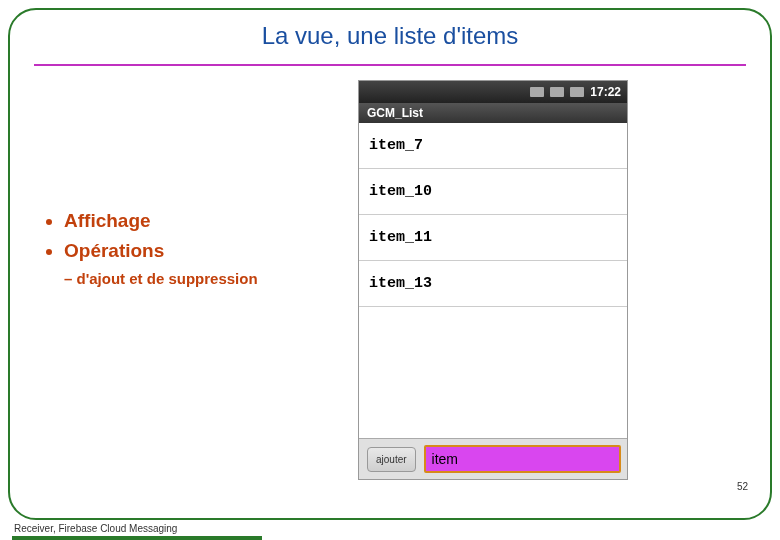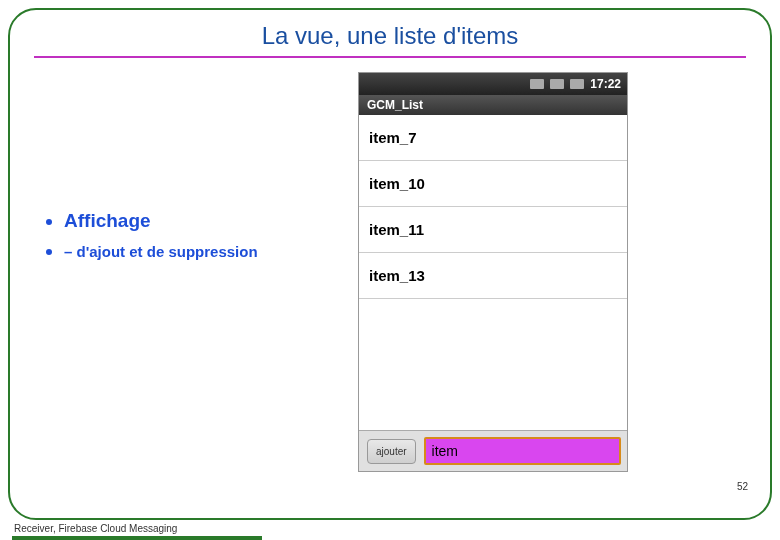--- a/index.html
+++ b/index.html
@@ -17,40 +17,39 @@
       border-radius: 28px;
       padding: 12px 24px 12px 24px;
       overflow: hidden;
     }
     .slide-title {
       text-align: center;
       font-family: "Comic Sans MS", cursive, sans-serif;
       color: #1a4fa0;
       font-size: 24px;
       font-weight: normal;
-      padding-bottom: 6px;
+      padding-bottom: 14px;
       border-bottom: 2px solid #c030c0;
     }
     .slide-body {
       display: flex;
       margin-top: 14px;
       gap: 24px;
     }
     .bullets {
       flex: 0 0 300px;
       padding-top: 130px;
       padding-left: 8px;
     }
     .bullets ul { list-style-type: disc; padding-left: 22px; }
     .bullets > ul > li {
       font-size: 19px;
       font-weight: bold;
-      color: #1d4ed8;
+      color: #c2410c;
       margin-bottom: 8px;
-      margin-top: 8px;
     }
     .bullets ul ul { list-style-type: none; padding-left: 0; margin-top: 8px; }
     .bullets ul ul li {
       font-size: 15px;
       font-weight: bold;
     }
     .bullets ul ul li::before {
       content: "– ";
     }
     .phone {
@@ -68,21 +67,21 @@
     }
     .status-ico {
       width: 14px; height: 10px; background: #aaa; border-radius: 1px;
     }
     .status-time { color: #fff; font-size: 12px; font-weight: bold; }
     .app-bar {
       background: linear-gradient(#555, #333);
       color: #fff; font-size: 12px; font-weight: bold;
       padding: 3px 8px;
     }
-    .list-area { flex: 1; overflow: hidden; }
+    .list-area { flex: 1; overflow: hidden; font-family: Liberation Mono, monospace; }
     .list-row {
       padding: 14px 10px;
       font-size: 15px; font-weight: bold;
       border-bottom: 1px solid #ccc;
     }
     .bottom-bar {
       border-top: 1px solid #aaa;
       background: #e0e0e0;
       padding: 6px 8px;
       display: flex; gap: 8px; align-items: center;
@@ -124,20 +123,21 @@
 <body>
 
 <div class="slide-frame">
   <div class="slide-title">La vue, une liste d'items</div>
 
   <div class="slide-body">
     <div class="bullets">
       <ul>
         <li>Affichage</li>
         <li>
+          <span>Opérations</span>
           <ul>
             <li>d'ajout et de suppression</li>
           </ul>
         </li>
       </ul>
     </div>
 
     <div class="phone">
       <div class="status-bar">
         <span class="status-ico"></span>

